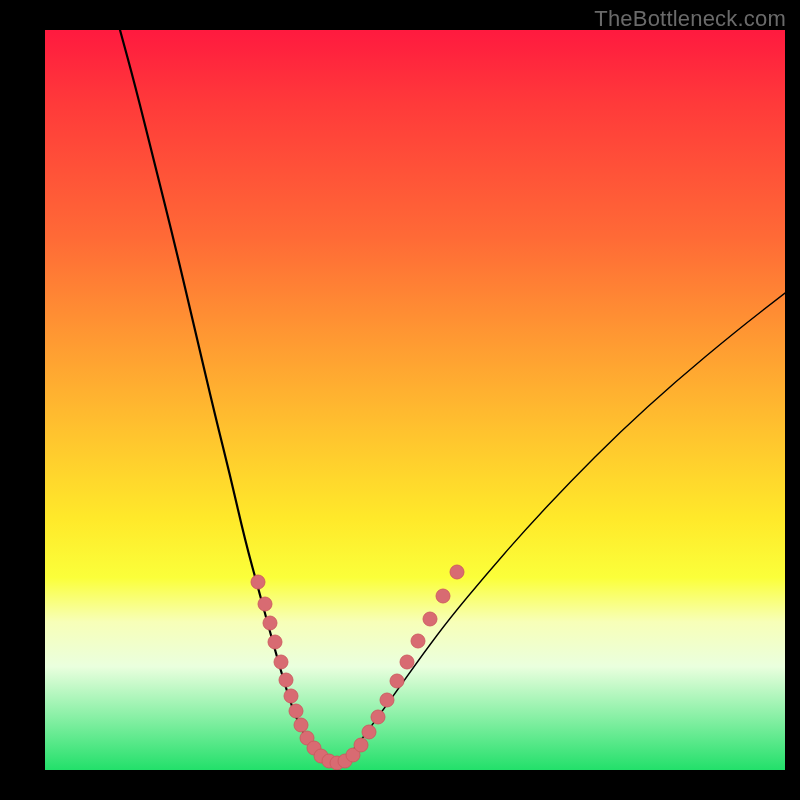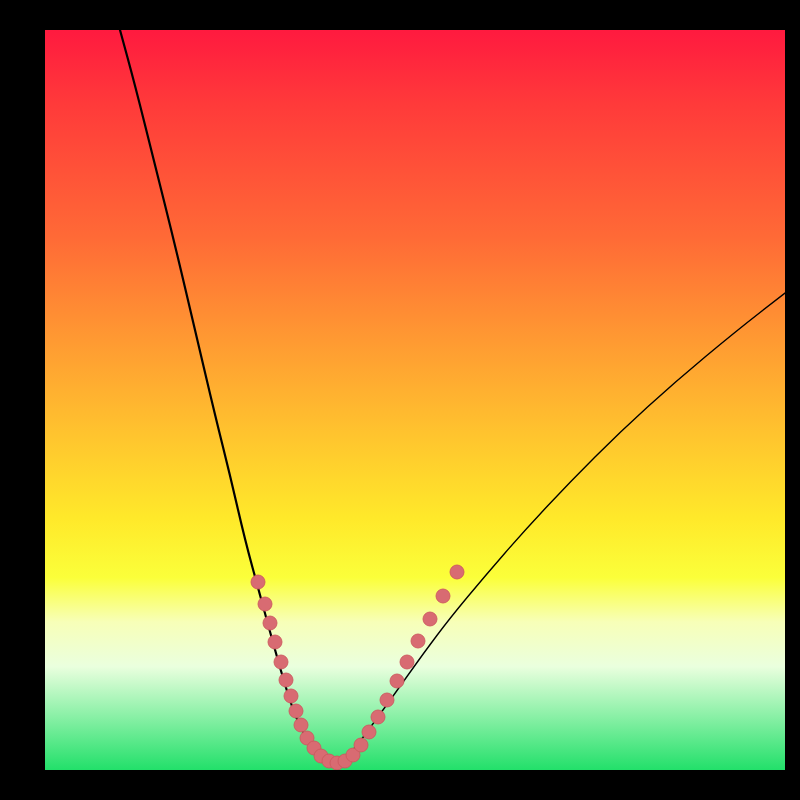--- a/index.html
+++ b/index.html
@@ -71,20 +71,21 @@
     fill: #d86b72;
     stroke: #cd595f;
     stroke-width: 0.9;
   }
 </style>
 </head>
 <body>
 
 <div class="frame">
 
+  <div class="watermark">TheBottleneck.com</div>
 
   <div class="plot-area">
     <div class="gradient-bg"></div>
 
     <svg class="curves" viewBox="0 0 740 740" preserveAspectRatio="none">
       <path id="curve-left" class="curve-line left" d="M 75 0 Q 75 0 82.5 27.5 Q 90 55 100 95 Q 110 135 120 175 Q 130 215 140 257.5 Q 150 300 160 342.5 Q 170 385 177.5 415 Q 185 445 192.5 477.5 Q 200 510 207.5 537.5 Q 215 565 222.5 592.5 Q 230 620 236.5 642.5 Q 243 665 247.5 677.5 Q 252 690 256 698 Q 260 706 264 712 Q 268 718 271.5 721.5 Q 275 725 279 727.5 Q 283 730 287.5 731.5 L 292 733"></path>
       <path id="curve-right" class="curve-line right" d="M 292 733 Q 292 733 296 730.5 Q 300 728 305 723 Q 310 718 316 710 Q 322 702 330 691 Q 338 680 347 667.5 Q 356 655 367 639.5 Q 378 624 391.5 606 Q 405 588 422.5 567 Q 440 546 460 523 Q 480 500 502.5 476 Q 525 452 550 427 Q 575 402 602.5 377 Q 630 352 660 327 Q 690 302 715 282.5 L 740 263"></path>
       <g id="dots-group">
           <circle cx="213" cy="552" r="7" class="dot"></circle>
           <circle cx="220" cy="574" r="7" class="dot"></circle>

